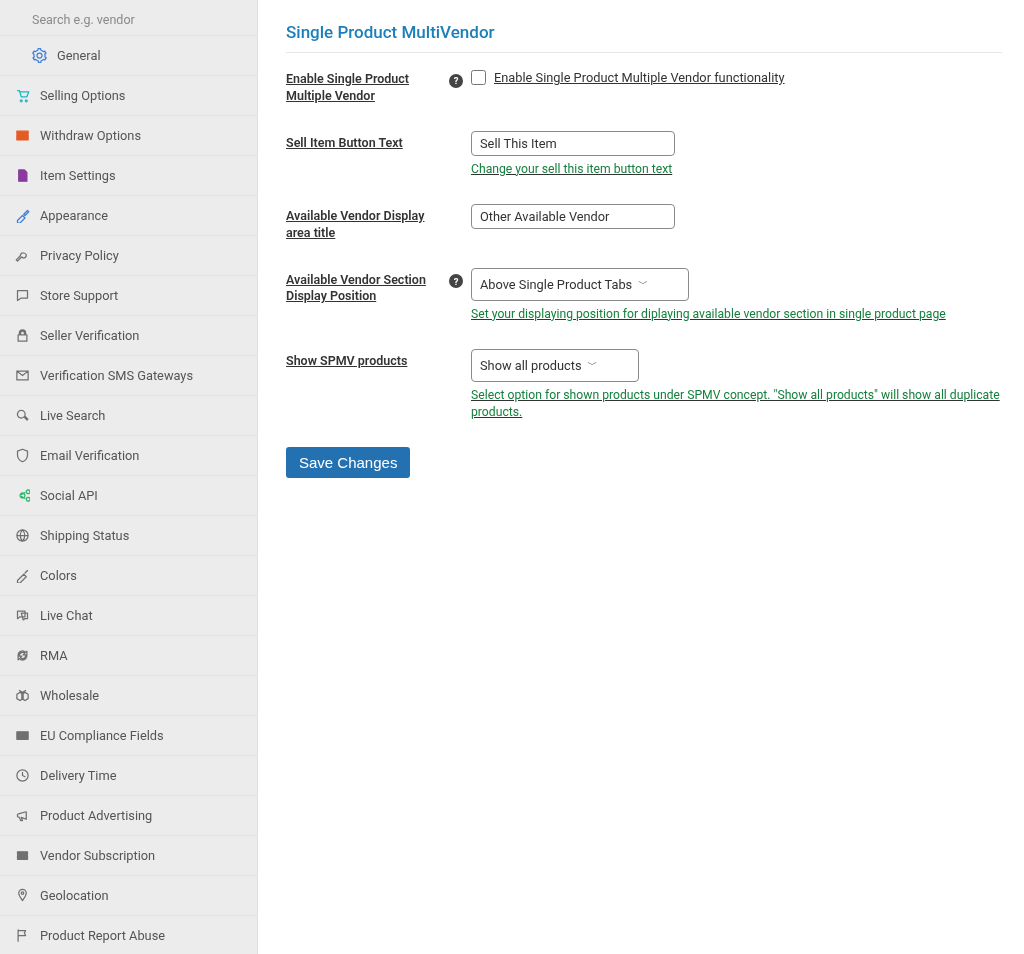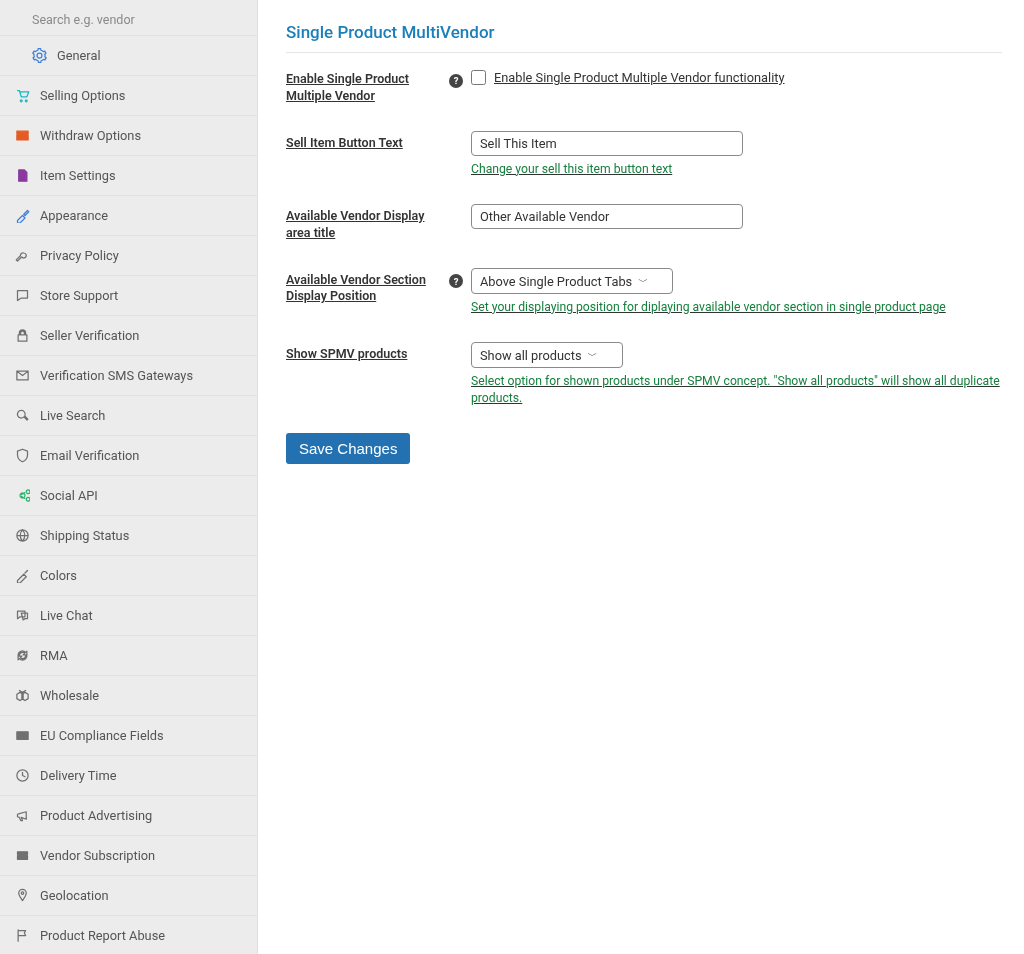--- a/index.html
+++ b/index.html
@@ -104,27 +104,27 @@
   }
   .text-input, .select-input {
     border: 1px solid #8a8a8a;
     border-radius: 4px;
     padding: 4px 8px;
     font-size: 12.8px;
     color: #333;
     background: #fff;
     font-family: inherit;
   }
-  .text-input { width: 272px; height: 25px; }
+  .text-input { width: 204px; height: 25px; }
   .select-input {
-    height: 26px;
-    padding-right: 24px;
+    height: 33px;
+    padding-right: 40px;
     position: relative;
     display: inline-flex;
-    align-items: flex-end;
+    align-items: center;
     cursor: pointer;
   }
   .select-chevron {
     margin-left: 6px;
     font-size: 10px;
     color: #555;
   }
   .hint {
     font-size: 12.2px;
     color: #15803d;

